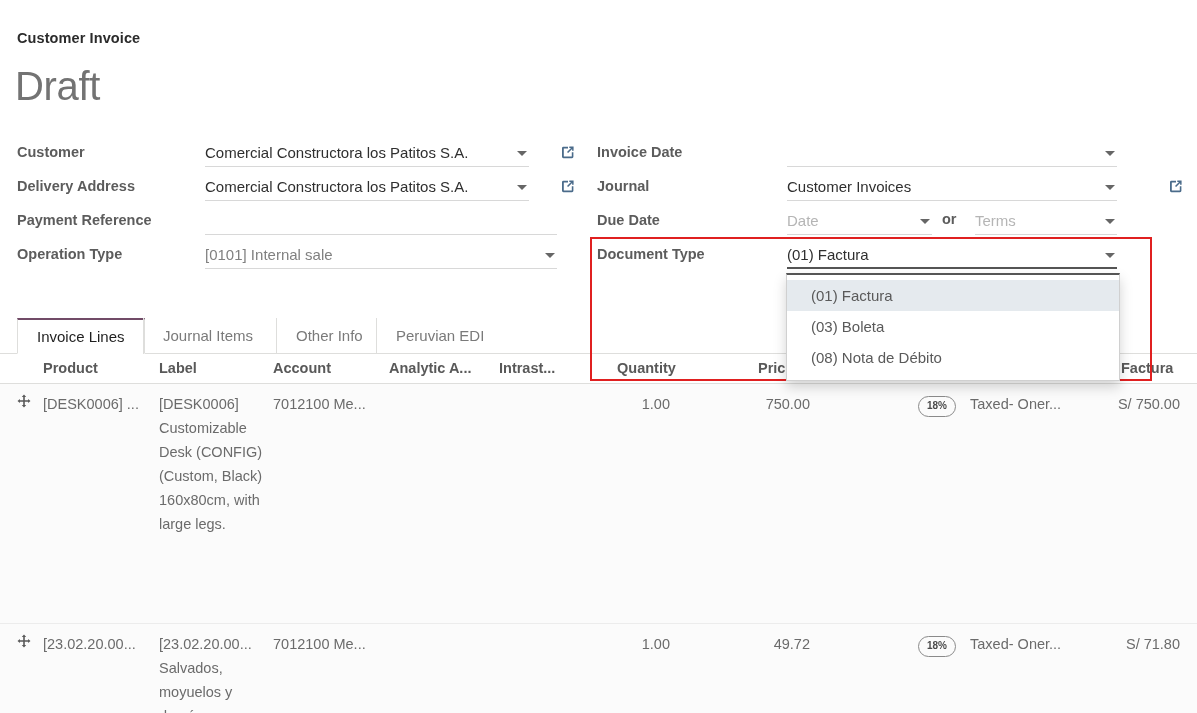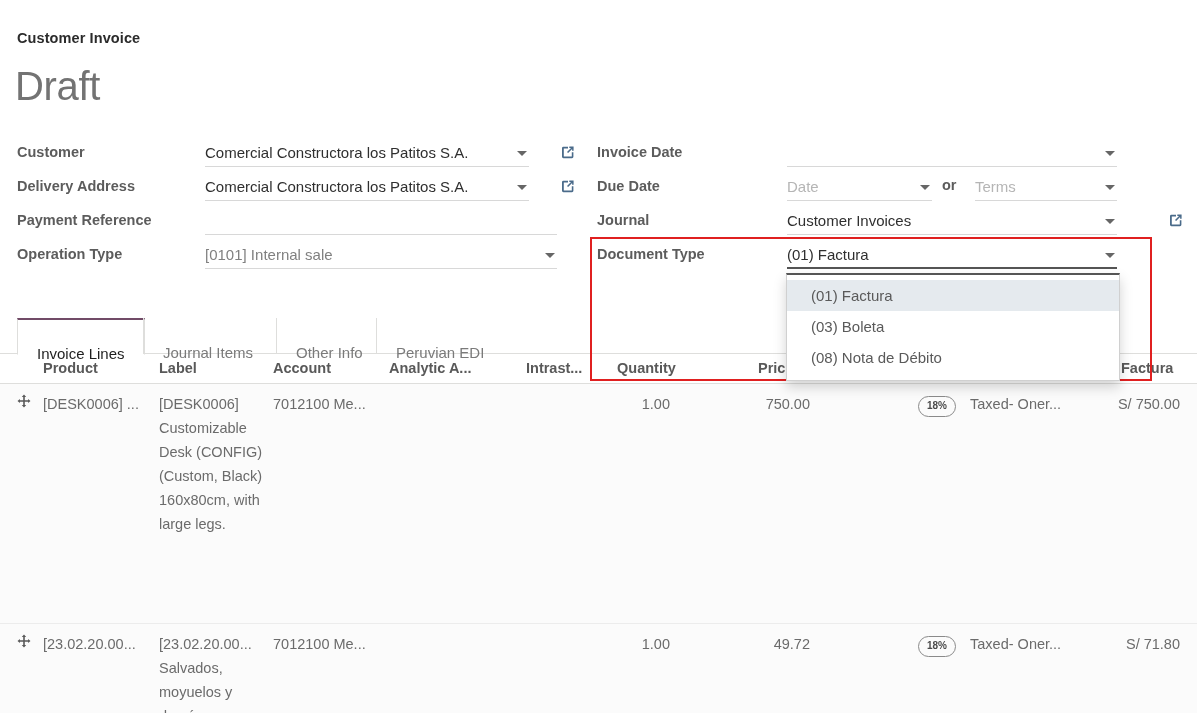--- a/index.html
+++ b/index.html
@@ -101,21 +101,21 @@
   .ditem.active { background: #e5eaee; }
 
   
   .tabs {
     position: absolute; left: 0; top: 318px; width: 1197px; height: 36px;
     border-bottom: 1px solid #dededc;
   }
   .tab {
     position: absolute; top: 0; height: 36px; line-height: 35px;
     font-size: 15px; color: #7a7a7a;
-    padding: 17px 19px; cursor: pointer;
+    padding: 0 19px; cursor: pointer;
     border-left: 1px solid #dededc;
     background: transparent;
   }
   .tab:first-child { border-left: 1px solid #dededc; }
   .tab.active {
     color: #1f1f1f;
     background: #ffffff;
     border-top: 2px solid #714b67;
     border-left: 1px solid #dededc;
     border-right: 1px solid #dededc;
@@ -229,55 +229,55 @@
         <div class="flabel">Invoice Date</div>
         <div class="fctl nolink">
           <div class="fieldline">
             <div class="val"></div>
             <div class="caret"></div>
           </div>
         </div>
       </div>
 
       <div class="frow">
+        <div class="flabel">Journal</div>
+        <div class="fctl">
+          <div class="fieldline">
+            <div class="val">Customer Invoices</div>
+            <div class="caret"></div>
+          </div>
+        </div>
+        <div class="extlink" style="right:-8px;top:2px;">
+          <svg width="18" height="18" viewBox="0 0 18 18">
+            <path d="M3 5.2 a1.4 1.4 0 0 1 1.4-1.4 H9 V5.4 H4.8 v8.0 h8.0 V9.2 h1.6 v4.6 a1.4 1.4 0 0 1 -1.4 1.4 H4.4 A1.4 1.4 0 0 1 3 13.8 Z" fill="#4a6b8a"></path>
+            <path d="M10.3 3.5 h4.3 v4.3 h-1.5 V6.1 l-4.0 4.0 -1.1 -1.1 4.0 -4.0 h-1.7 Z" fill="#4a6b8a"></path>
+          </svg>
+        </div>
+      </div>
+
+      <div class="frow">
         <div class="flabel">Due Date</div>
         <div class="duedate-wrap">
           <div class="dd-date">
             <div class="fieldline">
               <div class="val placeholder">Date</div>
               <div class="caret"></div>
             </div>
           </div>
           <div class="dd-or">or</div>
           <div class="dd-terms">
             <div class="fieldline">
               <div class="val placeholder">Terms</div>
               <div class="caret"></div>
             </div>
           </div>
         </div>
       </div>
 
       <div class="frow">
-        <div class="flabel">Journal</div>
-        <div class="fctl">
-          <div class="fieldline">
-            <div class="val">Customer Invoices</div>
-            <div class="caret"></div>
-          </div>
-        </div>
-        <div class="extlink" style="right:-8px;top:2px;">
-          <svg width="18" height="18" viewBox="0 0 18 18">
-            <path d="M3 5.2 a1.4 1.4 0 0 1 1.4-1.4 H9 V5.4 H4.8 v8.0 h8.0 V9.2 h1.6 v4.6 a1.4 1.4 0 0 1 -1.4 1.4 H4.4 A1.4 1.4 0 0 1 3 13.8 Z" fill="#4a6b8a"></path>
-            <path d="M10.3 3.5 h4.3 v4.3 h-1.5 V6.1 l-4.0 4.0 -1.1 -1.1 4.0 -4.0 h-1.7 Z" fill="#4a6b8a"></path>
-          </svg>
-        </div>
-      </div>
-
-      <div class="frow">
         <div class="flabel">Document Type</div>
         <div class="fctl nolink" style="right:60px;">
           <div class="fieldline" style="border-bottom:2px solid #555;">
             <div class="val">(01) Factura</div>
             <div class="caret"></div>
           </div>
         </div>
       </div>
     </div>
   </div>
@@ -289,21 +289,21 @@
     <div class="tab" style="left:376px;">Peruvian EDI</div>
   </div>
 
   <div class="tbl">
 
     <div class="thead">
       <div class="th" style="left:43px;">Product</div>
       <div class="th" style="left:159px;">Label</div>
       <div class="th" style="left:273px;">Account</div>
       <div class="th" style="left:389px;">Analytic A...</div>
-      <div class="th" style="left:526px;">Intrast...</div>
+      <div class="th" style="left:499px;">Intrast...</div>
       <div class="th" style="left:617px;">Quantity</div>
       <div class="th" style="left:758px;">Pric</div>
       <div class="th" style="left:1121px;">Factura</div>
     </div>
 
     <div class="trow" style="height:240px;">
       <div class="draghandle">
         <svg width="14" height="14" viewBox="0 0 14 14">
           <path d="M7 0.5 L9.2 3 H7.8 V6.3 H11.1 V4.9 L13.5 7 L11.1 9.1 V7.7 H7.8 V11 H9.2 L7 13.5 L4.8 11 H6.2 V7.7 H2.9 V9.1 L0.5 7 L2.9 4.9 V6.3 H6.2 V3 H4.8 Z" fill="#5a5a5a"></path>
         </svg>

